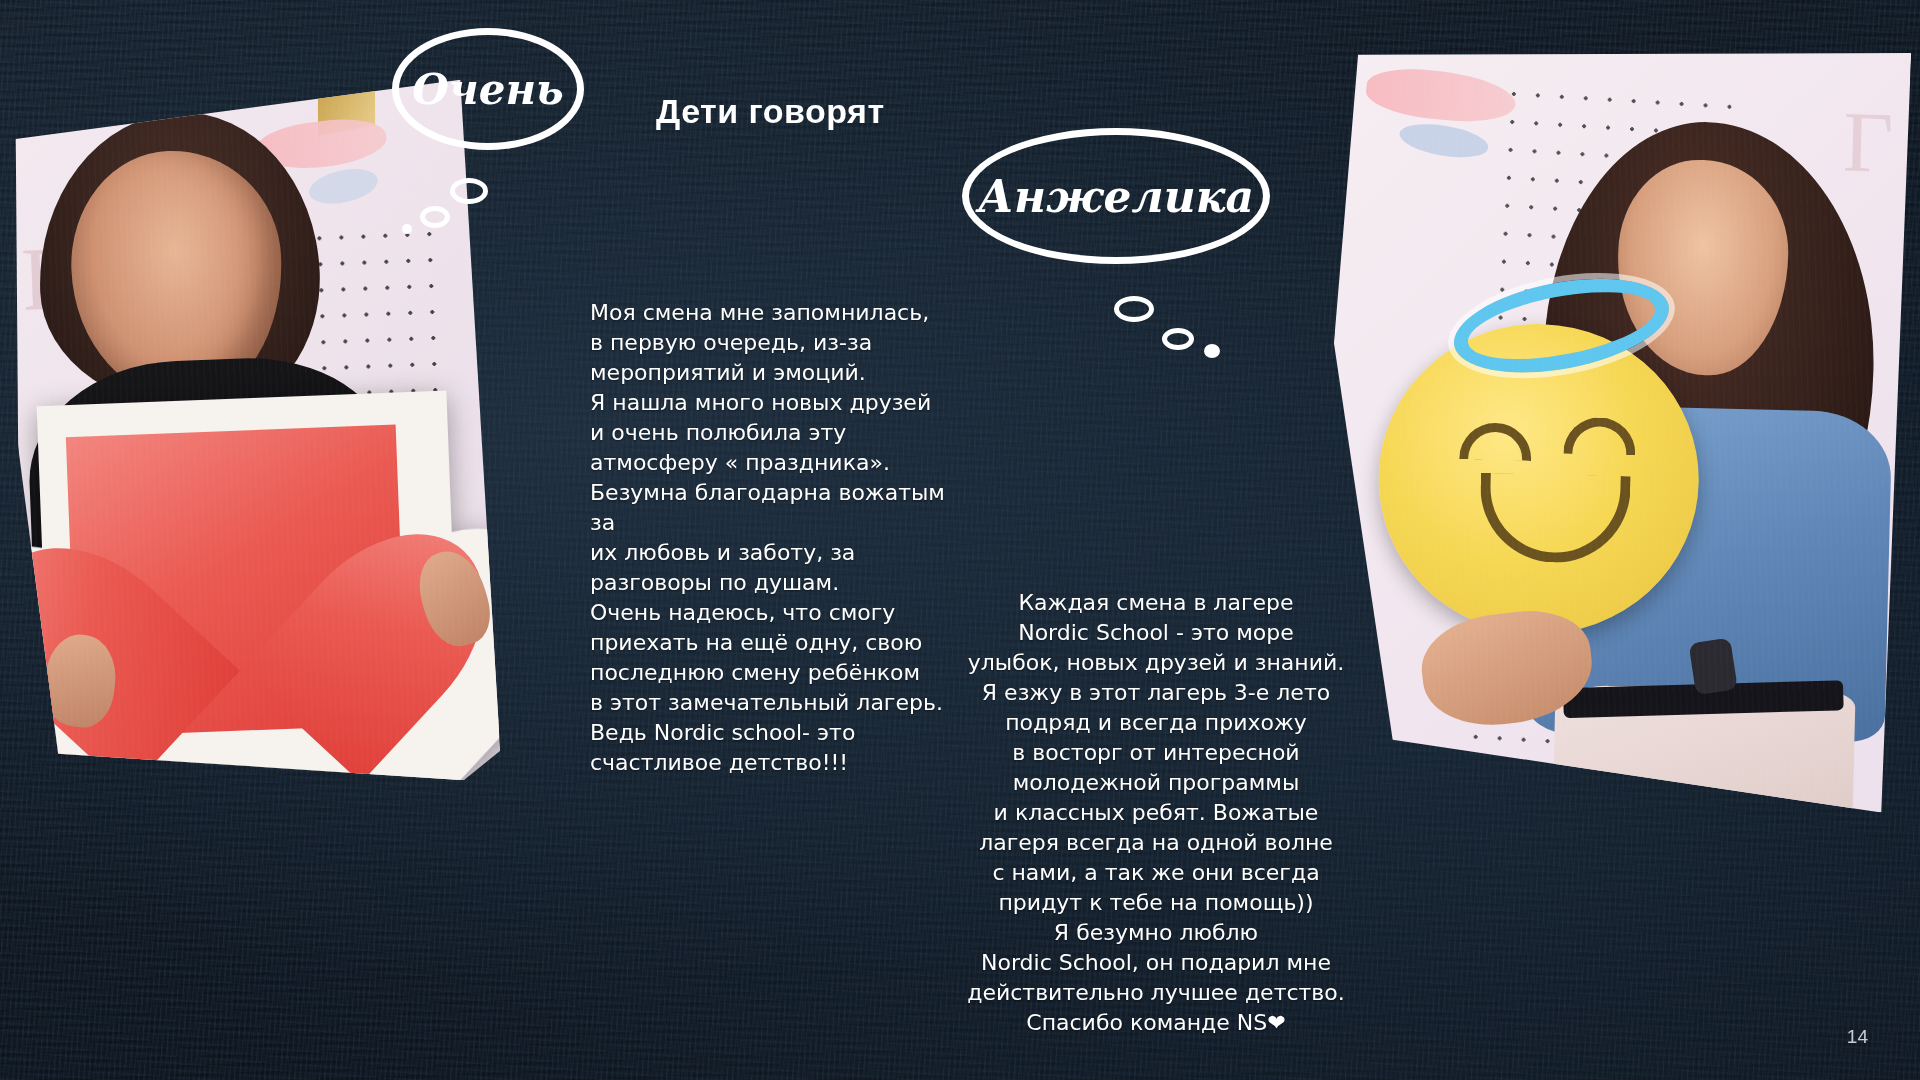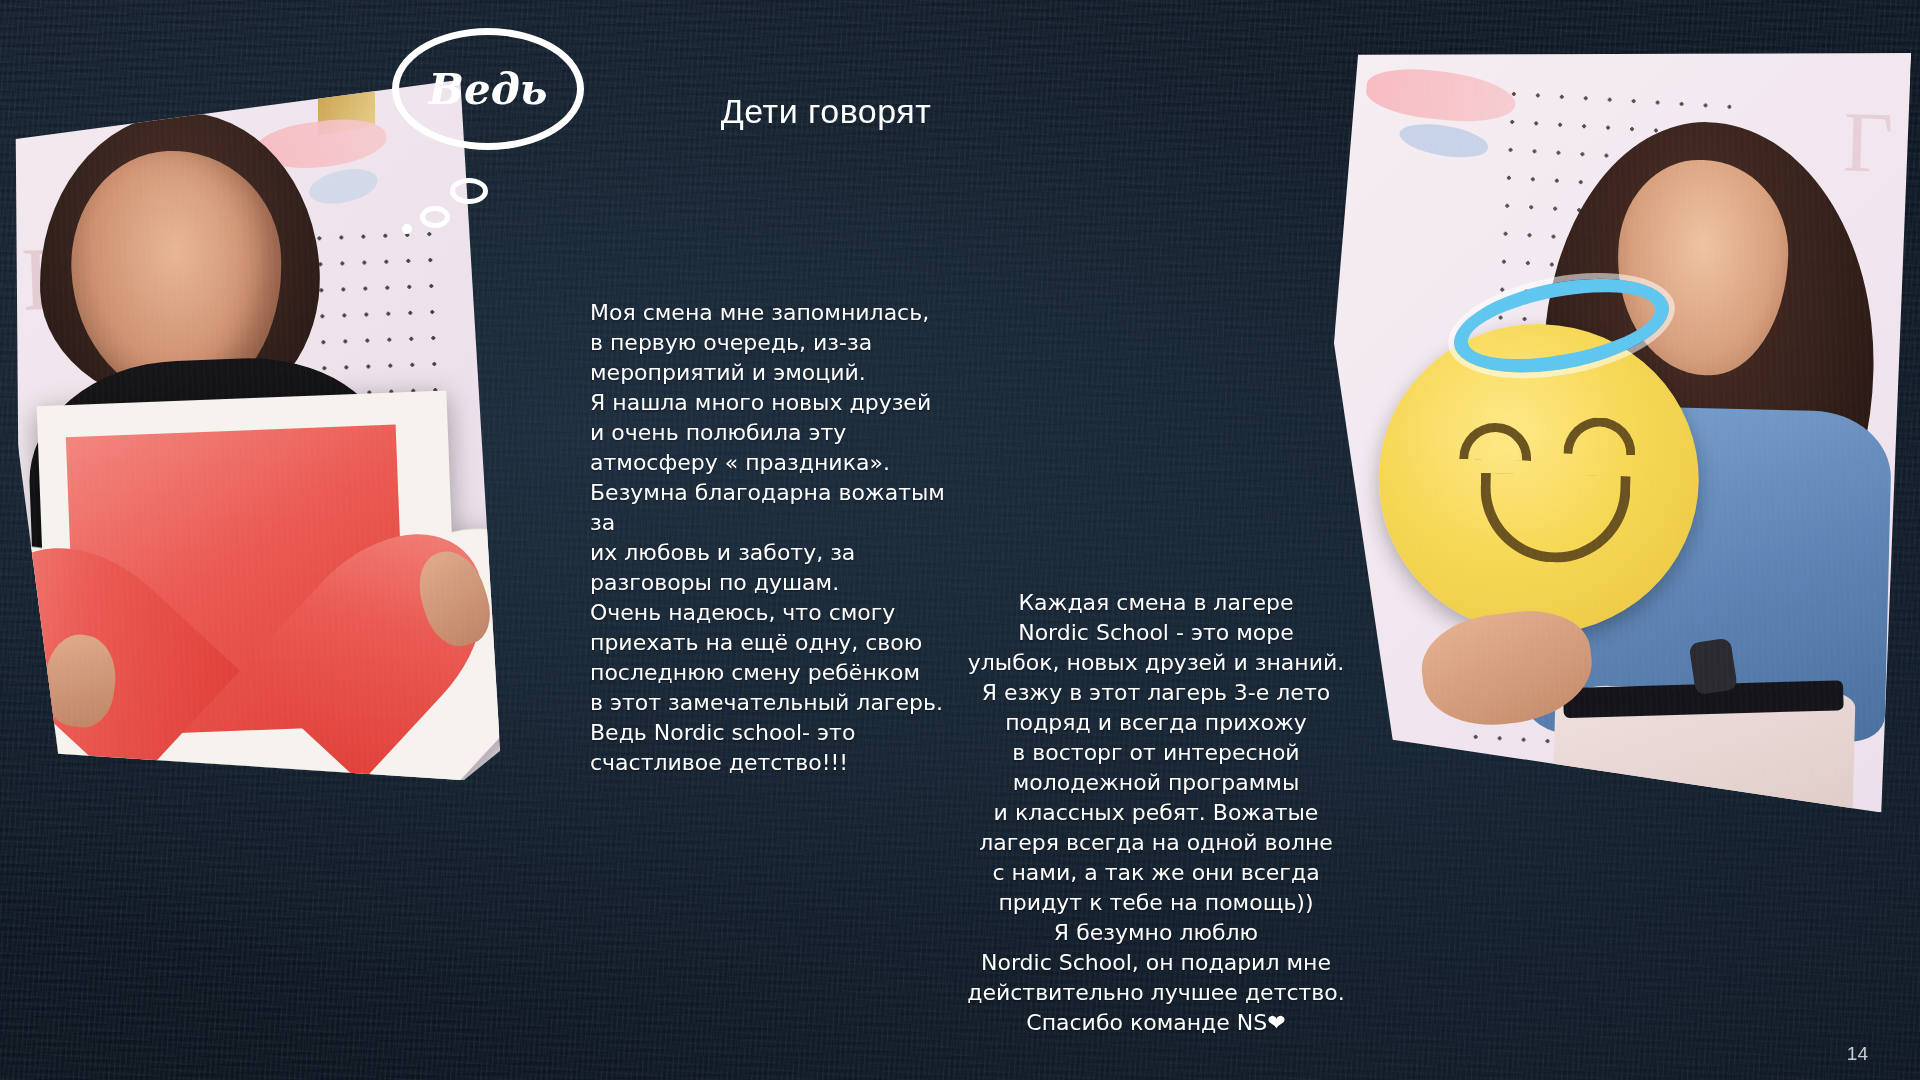--- a/index.html
+++ b/index.html
@@ -35,24 +35,24 @@
       repeating-linear-gradient(88deg, rgba(255,255,255,0.018) 0px, rgba(255,255,255,0.018) 1px, rgba(0,0,0,0) 2px, rgba(0,0,0,0) 6px);
     pointer-events: none;
   }
 
   
   .title {
     position: absolute;
     left: 656px;
     top: 92px;
     width: 340px;
-    text-align: center;
+    text-align: left;
     color: #ffffff;
     font-size: 34px;
-    font-weight: normal;
+    font-weight: bold;
     letter-spacing: 0.5px;
     z-index: 12;
   }
 
   
   .photo {
     position: absolute;
     overflow: hidden;
     box-shadow: 0 8px 26px rgba(0,0,0,0.55);
   }
@@ -375,21 +375,21 @@
   #quote-angelika {
     left: 966px;
     top: 588px;
     width: 380px;
     text-align: center;
   }
 
   .page-number {
     position: absolute;
     right: 52px;
-    bottom: 15px;
+    bottom: 32px;
     color: #c9ccd2;
     font-size: 19px;
     z-index: 20;
   }
 </style>
 </head>
 <body>
 
 <div class="slide">
 
@@ -428,27 +428,35 @@
     <div class="emoji-mouth"></div>
     <div class="halo"></div>
     <div class="hand2"></div>
     <div class="watch"></div>
   </div>
 
   <div class="title">Дети говорят</div>
 
   <div class="bubble" id="bubble-masha">
     <div class="oval">
-      <span class="name">Ведь</span>
+      <span class="name">Очень</span>
     </div>
     <span class="dot d1"></span>
     <span class="dot d2"></span>
     <span class="dot-solid d3"></span>
   </div>
 
+  <div class="bubble" id="bubble-angelika">
+    <div class="oval">
+      <span class="name">Анжелика</span>
+    </div>
+    <span class="dot d1"></span>
+    <span class="dot d2"></span>
+    <span class="dot-solid d3"></span>
+  </div>
 
   <div class="quote" id="quote-masha">Моя смена мне запомнилась,
 в первую очередь, из-за
 мероприятий и эмоций.
 Я нашла много новых друзей
 и очень полюбила эту
 атмосферу « праздника».
 Безумна благодарна вожатым за
 их любовь и заботу, за
 разговоры по душам.

